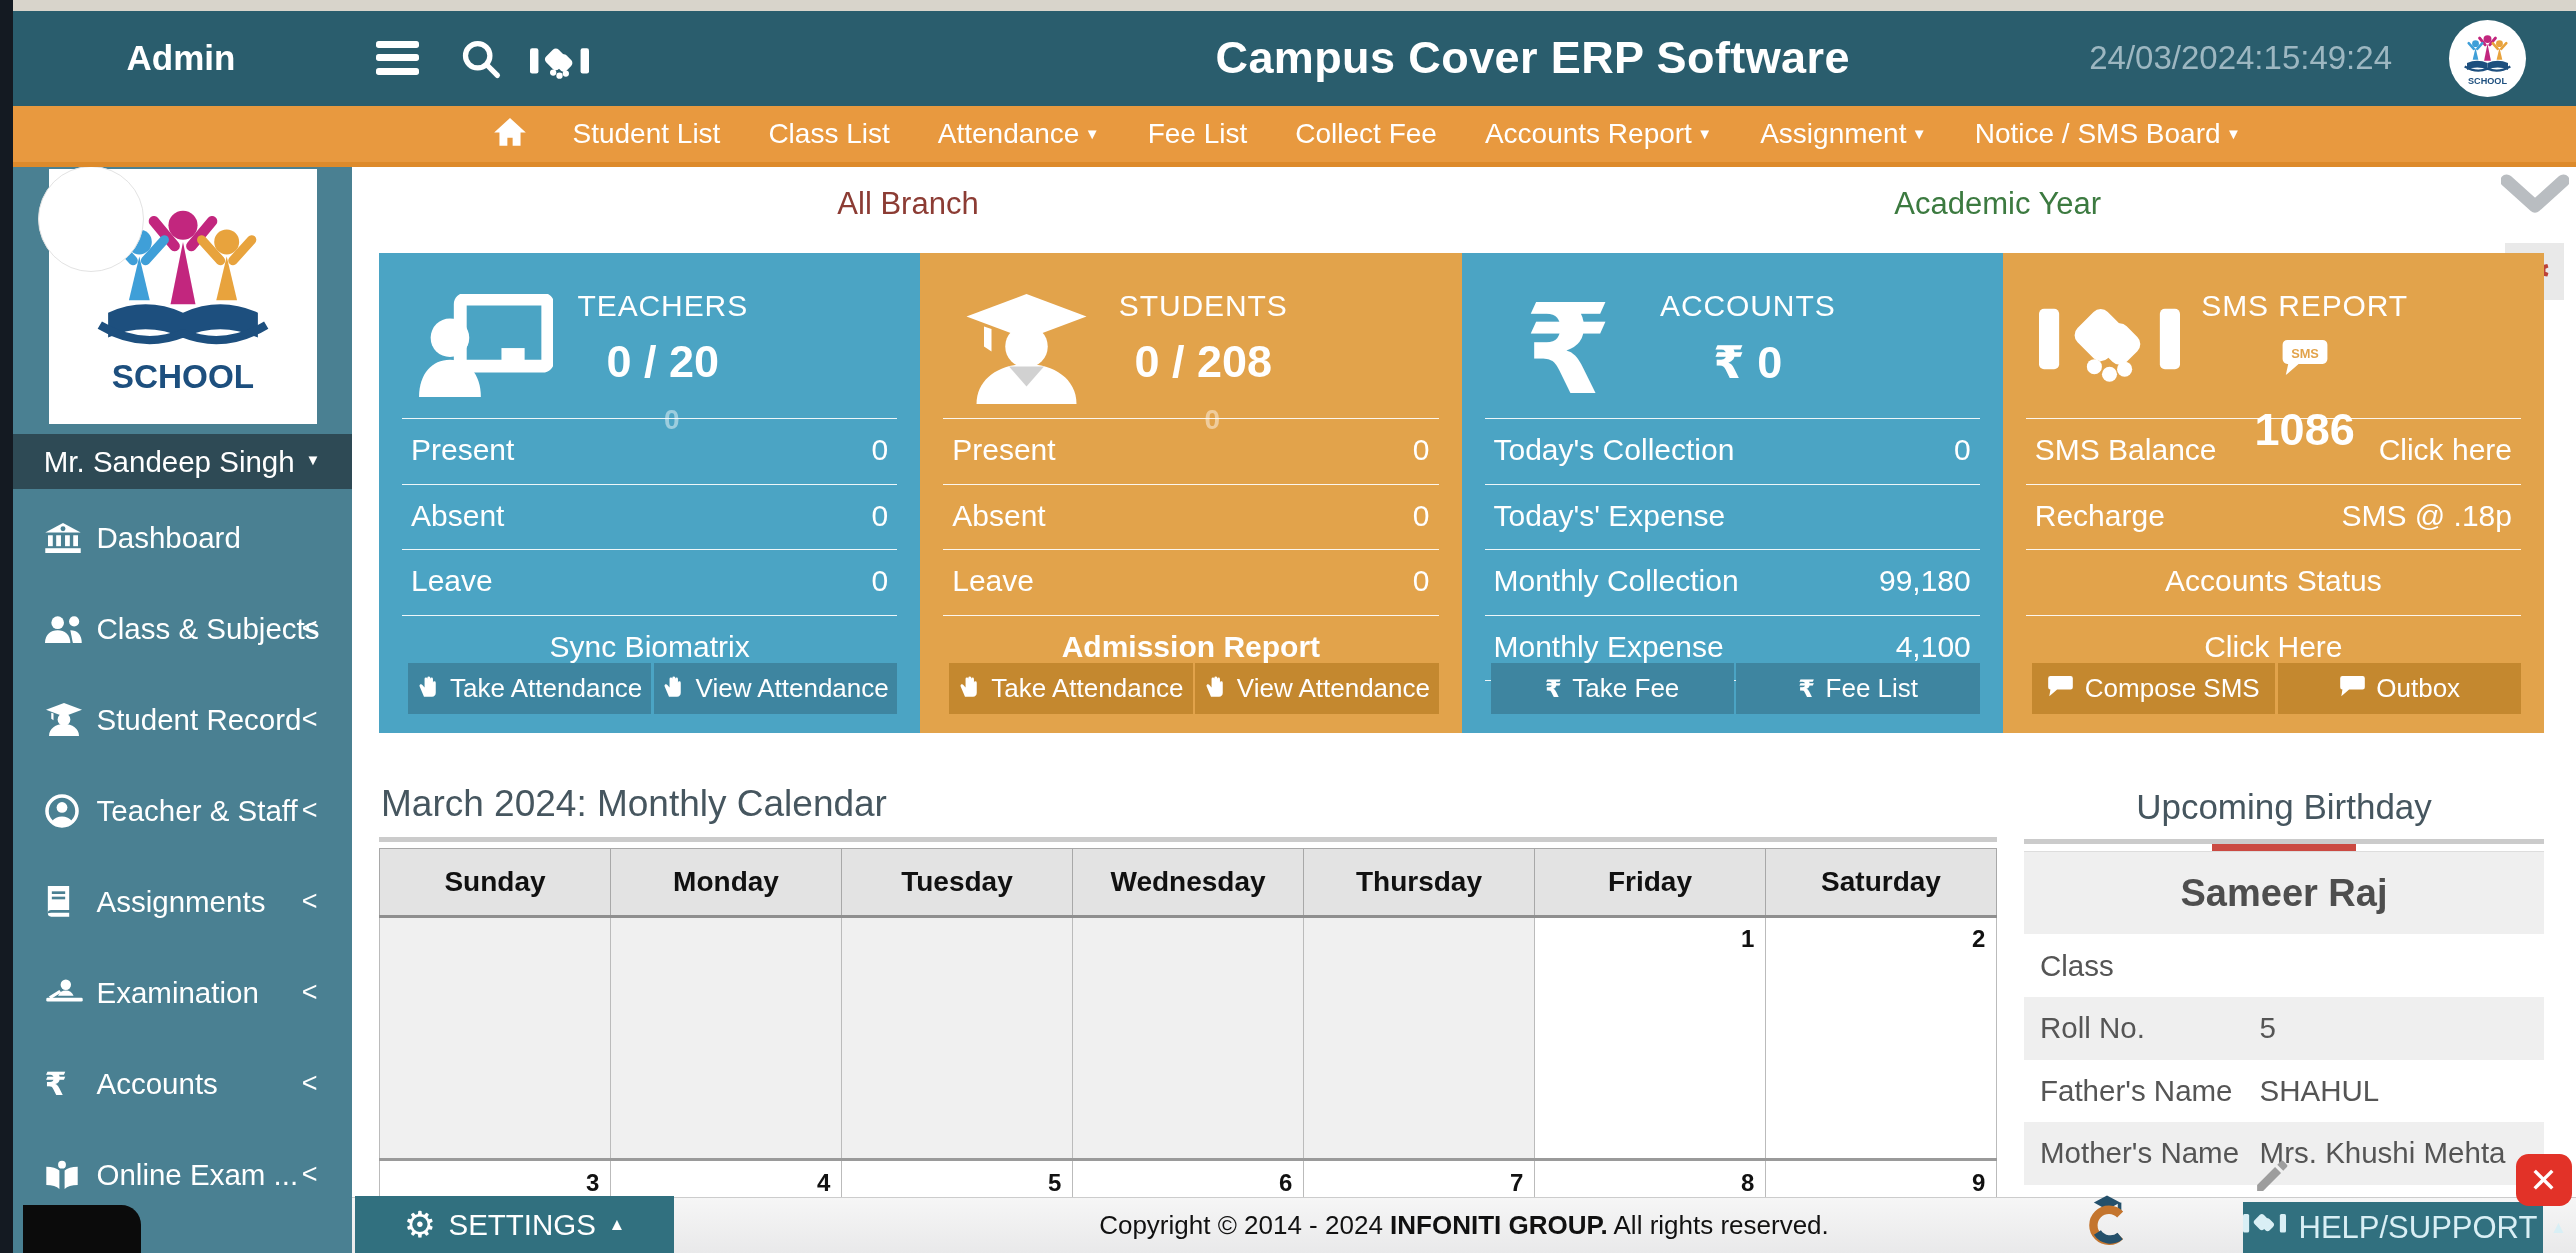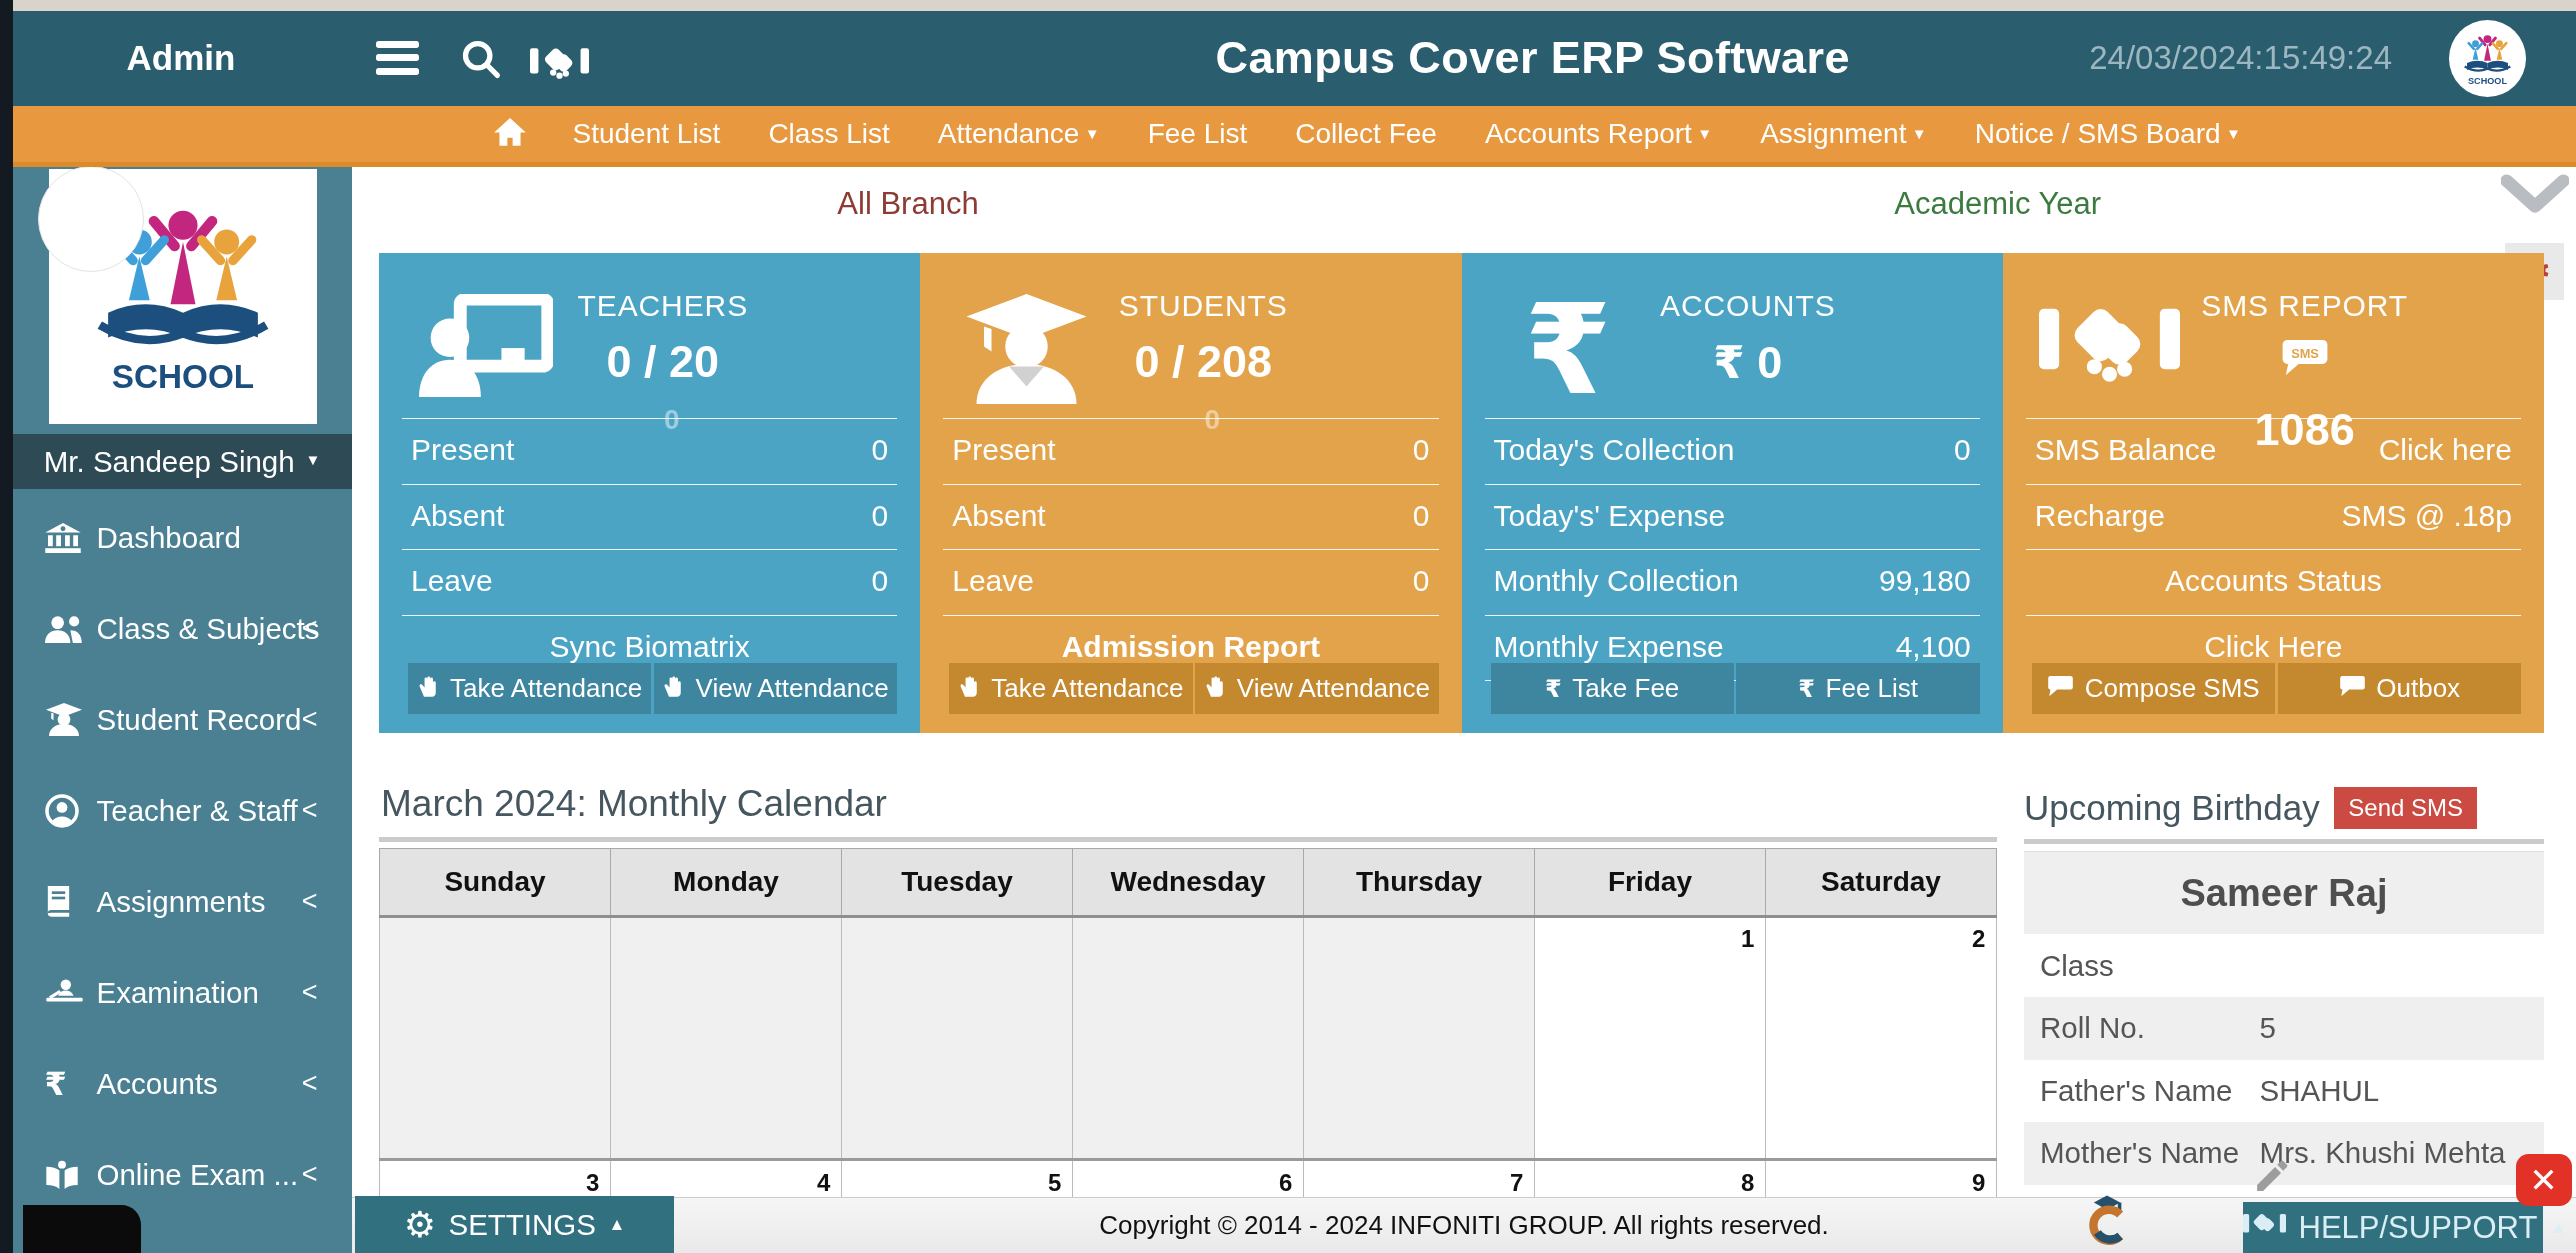--- a/index.html
+++ b/index.html
@@ -81,34 +81,34 @@
   #calendar{position:absolute;left:27px;top:682px;width:1618px;border-collapse:collapse;table-layout:fixed;}
   #calendar th{height:64px;background:#e3e3e3;border:1.8px solid #a8a8a8;border-bottom:3.6px solid #8f8f8f;
                font-size:28px;color:#111;font-weight:bold;}
   #calendar td{height:226px;border:0.9px solid #bbb;vertical-align:top;text-align:right;
                padding:7.2px 10.7px;font-size:24px;font-weight:bold;color:#111;background:#fff;position:relative;}
   #calendar tr.wk1 td{border-bottom:3.6px solid #9a9a9a;}
   #calendar td.empty{background:#f0f0f0;}
   #calendar tr.wk2 td{height:215px;}
   .event-stub{position:absolute;left:5.4px;right:5.4px;top:55px;height:107px;border:2.7px solid #eec4c4;background:#fff;}
   
-  #bday-head{position:absolute;left:1672px;top:621px;width:520px;display:flex;align-items:center;gap:14.3px;}
+  #bday-head{position:absolute;left:1672px;top:621px;width:520px;display:flex;align-items:center;gap:14.3px;flex-direction:column;}
   #bday-title{font-size:35px;color:#46565f;}
   #bday-badge{background:#cb4a42;color:#fff;font-size:24px;padding:7.2px 14.3px;cursor:pointer;}
   #bday-hr{position:absolute;left:1672px;top:673px;width:520px;height:4.5px;background:#cbcbcb;}
   #bday-table{position:absolute;left:1672px;top:685px;width:520px;border-top:1.8px solid #ddd;color:#555;}
   .brow{display:flex;padding:14.3px 16px;font-size:29.5px;}
   .brow.gray{background:#efefef;}
   .brow .blabel{width:45%;flex:none;}
   .brow.name-row{justify-content:center;font-weight:bold;font-size:38px;color:#4e4e4e;padding:19.7px 0;text-align:center;}
   
   #bottombar{left:352px;right:0;bottom:0;height:55px;background:linear-gradient(#f6f6f6,#e9e9ea);
              border-top:0.9px solid #ccc;z-index:30;}
   #copyright{width:100%;text-align:center;line-height:55px;font-size:26px;color:#111;}
-  #copyright b{font-weight:normal;margin-top:30px;}
+  #copyright b{font-weight:bold;margin-top:30px;}
   #black-blob{left:23px;bottom:0;width:118px;height:48px;background:#0b0b0b;border-radius:0 19.7px 0 0;z-index:31;}
   #settings-btn{left:355px;bottom:0;width:319px;height:57px;background:#31707f;color:#fff;z-index:31;
                 display:flex;align-items:center;justify-content:center;gap:12.5px;font-size:29.5px;cursor:pointer;}
   #settings-btn .gear{font-size:36px;line-height:1;}
   #settings-btn .caret-up{font-size:17px;}
   #help-btn{right:33px;bottom:0;width:300px;height:51px;background:#31707f;color:#d9eff5;z-index:31;
             display:flex;align-items:center;justify-content:space-between;gap:12.5px;font-size:31px;cursor:pointer;}
   #help-btn .caret-up{font-size:17px;}
   #close-btn{right:4.5px;bottom:47px;width:56px;height:52px;background:#e23228;border-radius:12.5px;color:#fff;
              z-index:32;display:flex;align-items:center;justify-content:center;font-size:34px;font-weight:bold;cursor:pointer;}

